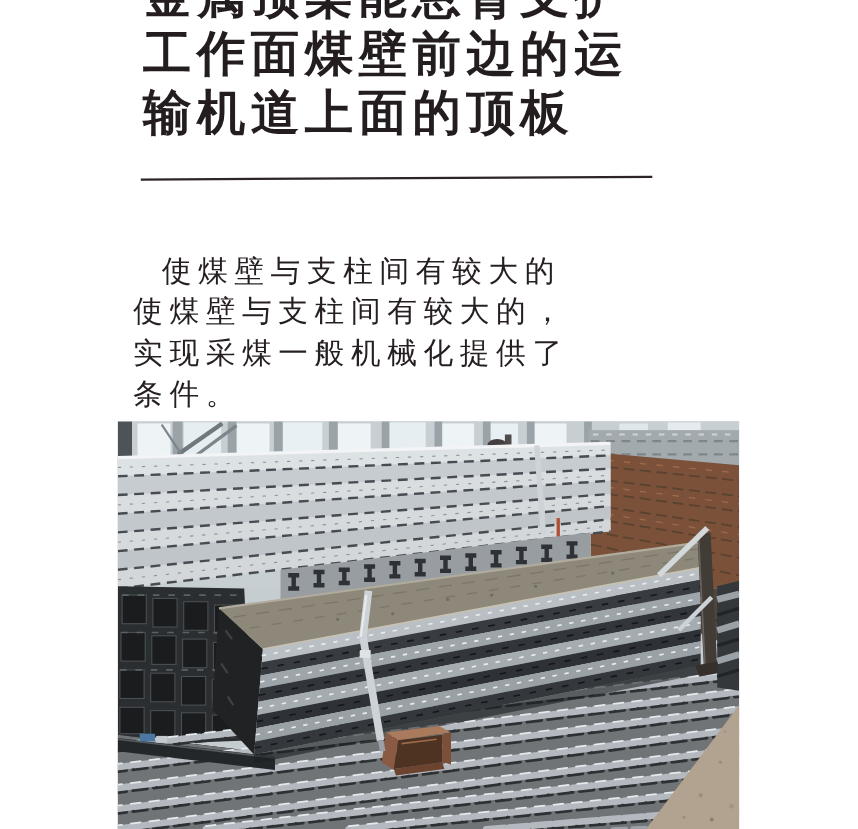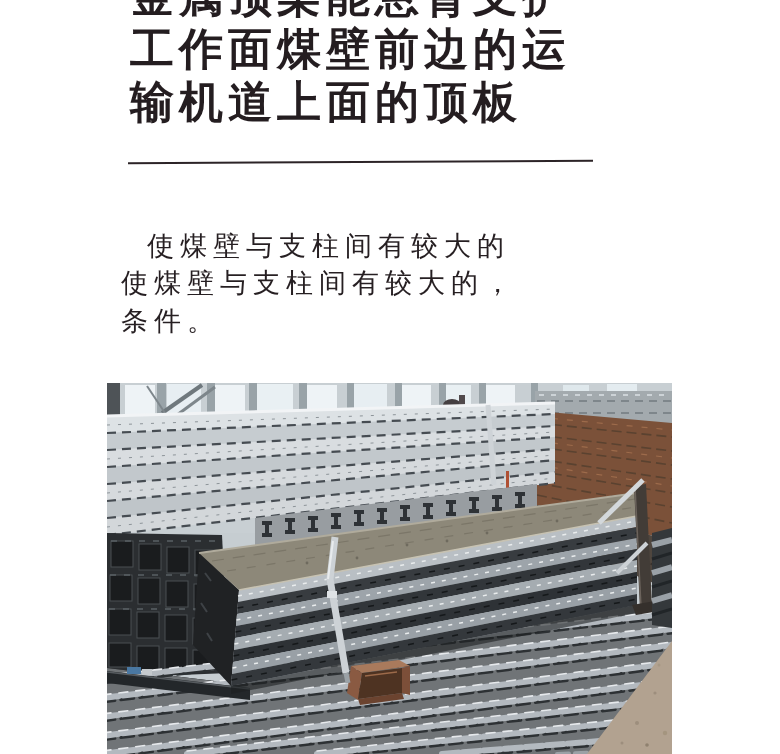--- a/index.html
+++ b/index.html
@@ -25,20 +25,21 @@
     <div>金属顶梁能悬臂支护</div>
     <div>工作面煤壁前边的运</div>
     <div>输机道上面的顶板</div>
   </div>
 
   <div class="divider"></div>
 
   <div class="para">
     <div class="bline">使煤壁与支柱间有较大的</div>
     <div class="bline">使煤壁与支柱间有较大的，</div>
+    <div class="bline">实现采煤一般机械化提供了</div>
     <div class="bline">条件。</div>
   </div>
 
   <div class="photo">
     <svg viewBox="0 0 565 371" width="565" height="371" xmlns="http://www.w3.org/2000/svg">
 
       <g>
         <rect x="0" y="0" width="565" height="150" fill="#c8cfd3"></rect>
         <rect x="18" y="2" width="30" height="30" fill="#eef3f6"></rect>
         <rect x="60" y="1" width="34" height="31" fill="#e7eef2"></rect>

